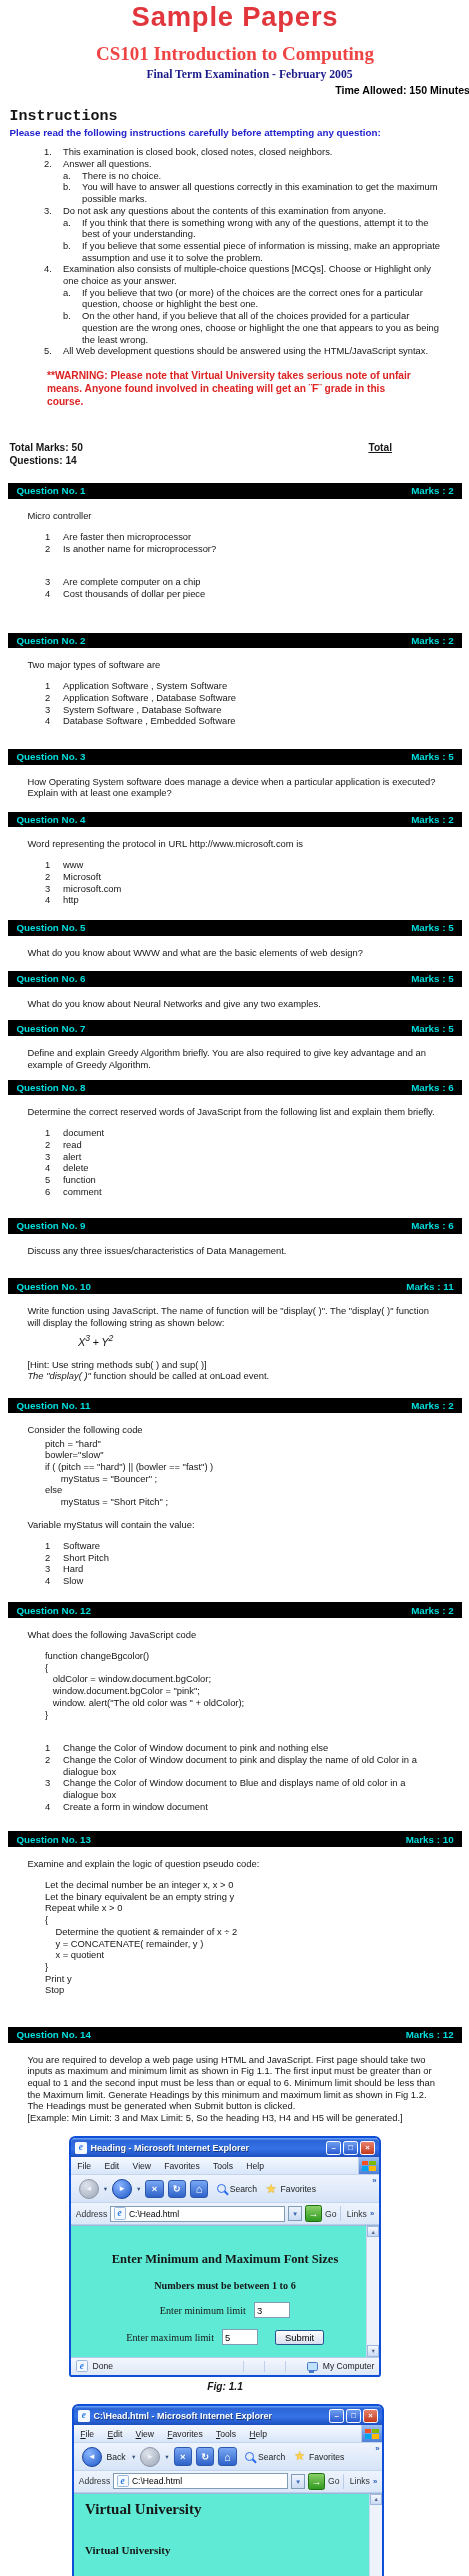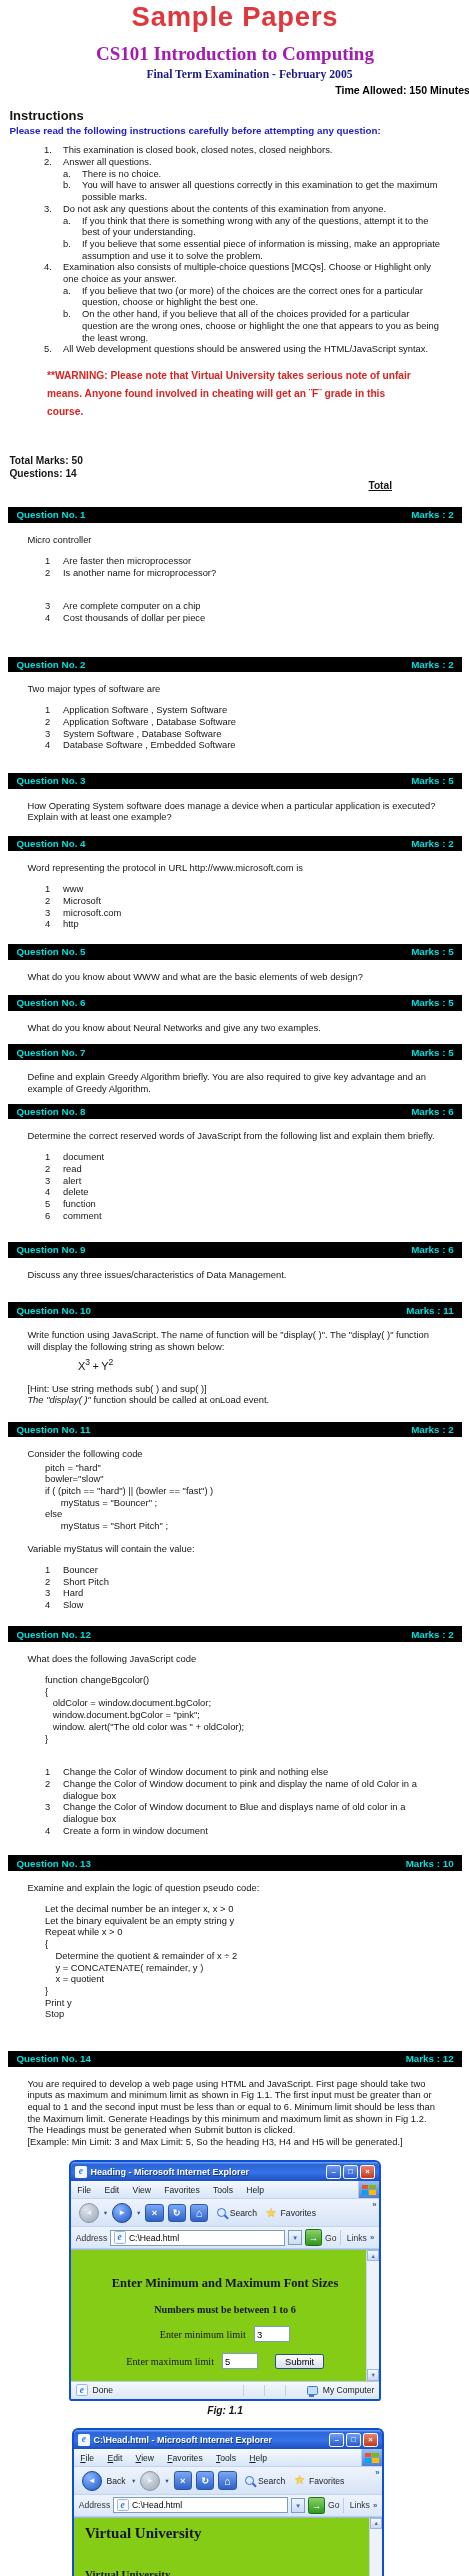--- a/index.html
+++ b/index.html
@@ -2,46 +2,46 @@
 <html style="font-size:12.5px"><head>
 <meta charset="utf-8">
 <style>
   html,body{margin:0;padding:0;background:#ffffff;}
   body{width:470px;font-family:"Liberation Sans",sans-serif;color:#161616;}
   .page{width:470px;padding-bottom:11px;}
   .sp{width:100%;}
 
   
   .watermark{text-align:center;font-size:27.4px;font-weight:bold;color:#e2363d;letter-spacing:0.8px;padding-top:1.6px;line-height:30px;}
-  .course-title{text-align:center;font-family:"Liberation Serif",serif;font-weight:bold;color:#a21caf;font-size:19px;margin-top:12.5px;line-height:20.4px;}
+  .course-title{text-align:center;font-family:"Liberation Serif",serif;font-weight:bold;color:#ef4444;font-size:19px;margin-top:12.5px;line-height:20.4px;}
   .exam-title{text-align:center;font-family:"Liberation Serif",serif;font-weight:bold;color:#1a1a8a;font-size:11.7px;margin-top:3.9px;margin-left:29px;}
   .time-allowed{text-align:right;font-weight:bold;font-size:10.6px;color:#000;margin-top:2.3px;}
-  .instr-h{font-size:13px;font-weight:bold;margin:12.5px 0 0 9.4px;}
+  .instr-h{font-size:15px;font-weight:bold;margin:12.5px 0 0 9.4px;font-family:Liberation Mono, monospace;}
   .instr-intro{color:#2222cc;font-weight:bold;font-size:9.8px;margin:2.3px 0 0 9.4px;}
   .instr-list{margin-top:7.8px;}
   .instr-row{display:flex;padding-left:44px;padding-right:30px;font-size:9.4px;line-height:11.7px;}
   .instr-row[data-indent="2"]{padding-left:63px;}
   .instr-num{width:19px;flex:none;}
   .instr-text{flex:1;}
-  .warning{color:#dd2222;font-weight:bold;font-size:10.2px;line-height:18px;margin:12.5px 56px 0 47px;}
-  .totals{display:flex;font-weight:bold;font-size:10.2px;margin:0 78px 0 9.4px;flex-direction:column;}
+  .warning{color:#dd2222;font-weight:bold;font-size:10.2px;line-height:13px;margin:12.5px 56px 0 47px;}
+  .totals{display:flex;font-weight:bold;font-size:10.2px;margin:0 78px 0 9.4px;}
   .totals-left{line-height:12.5px;}
   .totals-right{margin-left:auto;text-decoration:underline;}
 
   
   .qbar{margin:0 7.8px;background:#000;color:#00dddd;display:flex;align-items:center;padding:2.3px 8.6px;font-weight:bold;font-size:9.8px;}
   .qbar-right{margin-left:auto;}
   .qpara{margin:11px 31px 0 27.4px;font-size:9.4px;line-height:11.7px;}
   .opts{margin-top:9.4px;}
   .opts.tight{margin-top:0;}
   .opt-row{display:flex;padding-left:45px;padding-right:31px;font-size:9.4px;line-height:11.7px;}
   .opt-n{width:18px;flex:none;}
   .opt-t{flex:1;}
   .code{font-family:"Liberation Sans",sans-serif;font-size:9.4px;line-height:11.7px;margin:1.6px 31px 0 45px;white-space:pre-wrap;}
-  .formula{margin:4.7px 0 0 78px;font-size:11px;}
+  .formula{margin:4.7px 0 0 78px;font-size:11px;font-style:italic;}
   .formula sup{font-size:8.6px;}
   .fop{margin:0 2.3px;}
   .hint{margin:0 31px 0 27.4px;font-size:9.4px;line-height:11.7px;}
   .it{font-style:italic;}
 
   
   .figwrap{width:312px;}
   .xp-window{width:312px;border:2.3px solid #0f4fd8;border-radius:6.3px 6.3px 3.1px 3.1px;overflow:hidden;background:#ece9d8;box-sizing:border-box;}
   .xp-title{height:19px;background:linear-gradient(180deg,#71a7f8 0%,#2b64d5 14%,#3673e8 55%,#1d4fc0 100%);display:flex;align-items:center;padding:0 3.9px;color:#fff;font-weight:bold;font-size:9px;}
   .xp-title-text{margin-left:3.9px;white-space:nowrap;overflow:hidden;text-shadow:0.8px 0.8px 0.8px rgba(0,20,60,.7);}
@@ -70,21 +70,21 @@
   .glass::after{content:"";position:absolute;width:4.7px;height:1.6px;background:#2a6af0;transform:rotate(45deg);right:-3.9px;bottom:-1.6px;}
   .star{color:#ffd34d;font-size:12.5px;text-shadow:0 0 0.8px #b8860b;line-height:1;}
   .chev{position:absolute;top:0.8px;right:2.3px;font-size:7.8px;color:#2a5bb8;font-weight:bold;}
   .xp-addrbar{height:20.4px;display:flex;align-items:center;background:linear-gradient(#eef4fd,#dbe7f8);padding:0 4.7px;gap:3.1px;border-bottom:0.8px solid #b9cdea;font-size:8.6px;color:#333;}
   .addr-input{flex:1;height:14px;background:#fff;border:0.8px solid #7f9db9;display:flex;align-items:center;padding:0 2.3px;gap:3.1px;color:#000;}
   .addr-drop{width:13.3px;height:15.7px;background:linear-gradient(#eef4fd,#cddcf3);border:0.8px solid #7f9db9;display:flex;align-items:center;justify-content:center;color:#3a6ab8;font-size:6.3px;box-sizing:border-box;}
   .go-btn{display:flex;align-items:center;gap:3.1px;}
   .go-ico{width:15px;height:15px;border-radius:2.3px;background:linear-gradient(#8cd06a,#2f9a1e);border:0.8px solid #1c7010;color:#fff;font-weight:bold;display:flex;align-items:center;justify-content:center;font-size:9.4px;}
   .links{display:flex;align-items:center;gap:3.1px;border-left:0.8px solid #b9cdea;padding-left:6.3px;height:70%;}
   .chev-inline{font-size:7.8px;color:#2a5bb8;font-weight:bold;}
-  .xp-content{background:#84cc16;position:relative;overflow:hidden;border-top:0.8px solid #9db8dd;}
+  .xp-content{background:#5eead4;position:relative;overflow:hidden;border-top:0.8px solid #9db8dd;}
   .scrollbar{position:absolute;right:0;top:0;bottom:0;width:11.7px;background:#eef2fa;border-left:0.8px solid #c8d6ee;}
   .sb-btn{position:absolute;left:0;width:11.7px;height:11.7px;background:linear-gradient(#f6f9ff,#c9d9f3);border:0.8px solid #9fb6dd;color:#53688e;font-size:5.5px;display:flex;align-items:center;justify-content:center;box-sizing:border-box;}
   .sb-btn.top{top:0;} .sb-btn.bottom{bottom:0;}
   .xp-status{height:17px;background:linear-gradient(#f4f7fd,#dde8f7);border-top:0.8px solid #b5c9e8;display:flex;align-items:center;font-size:8.6px;padding:0 4.7px;gap:4.7px;color:#222;}
   .status-fill{flex:1;}
   .status-cell{width:15.7px;height:11px;border-left:0.8px solid #c0d0ea;}
   .monitor{width:9.4px;height:7px;border:1.6px solid #4a78c8;border-radius:1.6px;background:#bfe3ff;position:relative;display:inline-block;}
   .monitor::after{content:"";position:absolute;left:1.6px;bottom:-3.1px;width:4.7px;height:1.6px;background:#4a78c8;}
   .figcap{text-align:center;font-weight:bold;font-style:italic;font-size:10.2px;margin-top:3.9px;}
 
@@ -370,21 +370,21 @@
 bowler="slow"
 if ( (pitch == "hard") || (bowler == "fast") )
       myStatus = "Bouncer" ;
 else
       myStatus = "Short Pitch" ;</pre>
   <p class="qpara">Variable myStatus will contain the value:</p>
   <div class="opts">
 
       <div class="opt-row">
         <span class="opt-n">1</span>
-        <span class="opt-t">Bouncer</span>
+        <span class="opt-t">Software</span>
       </div>
 
       <div class="opt-row">
         <span class="opt-n">2</span>
         <span class="opt-t">Short Pitch</span>
       </div>
 
       <div class="opt-row">
         <span class="opt-n">3</span>
         <span class="opt-t">Hard</span>

